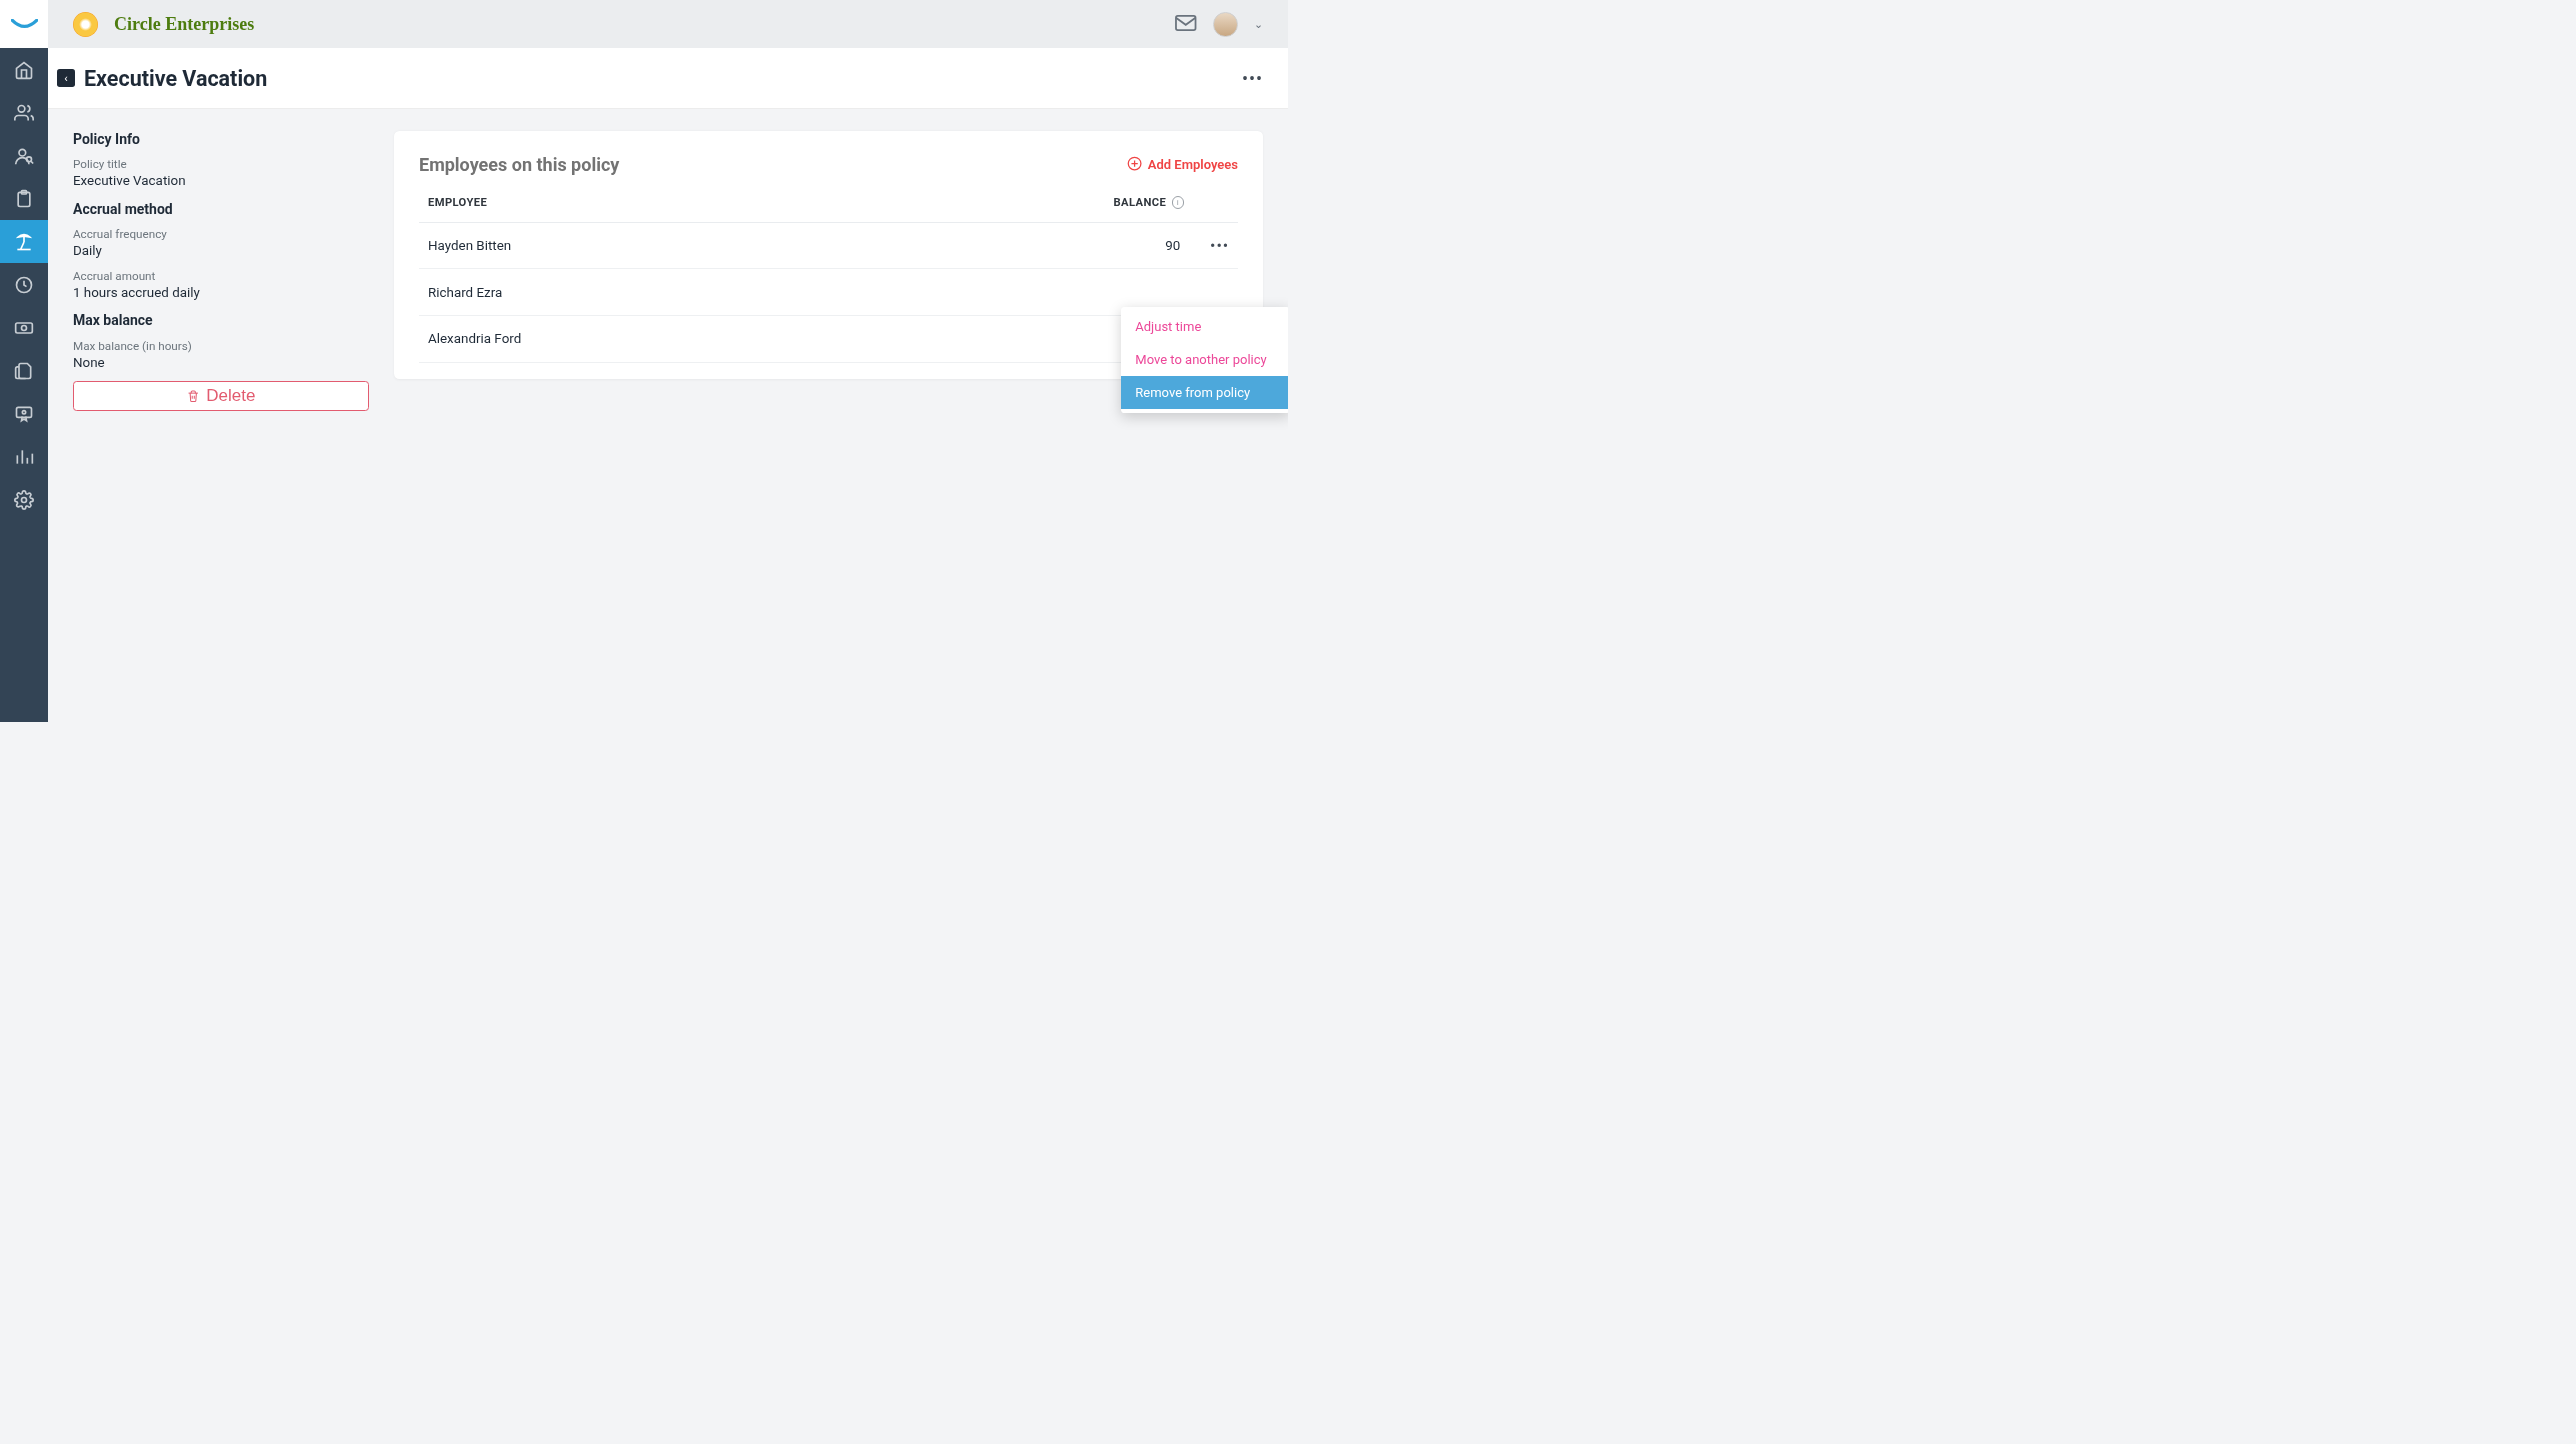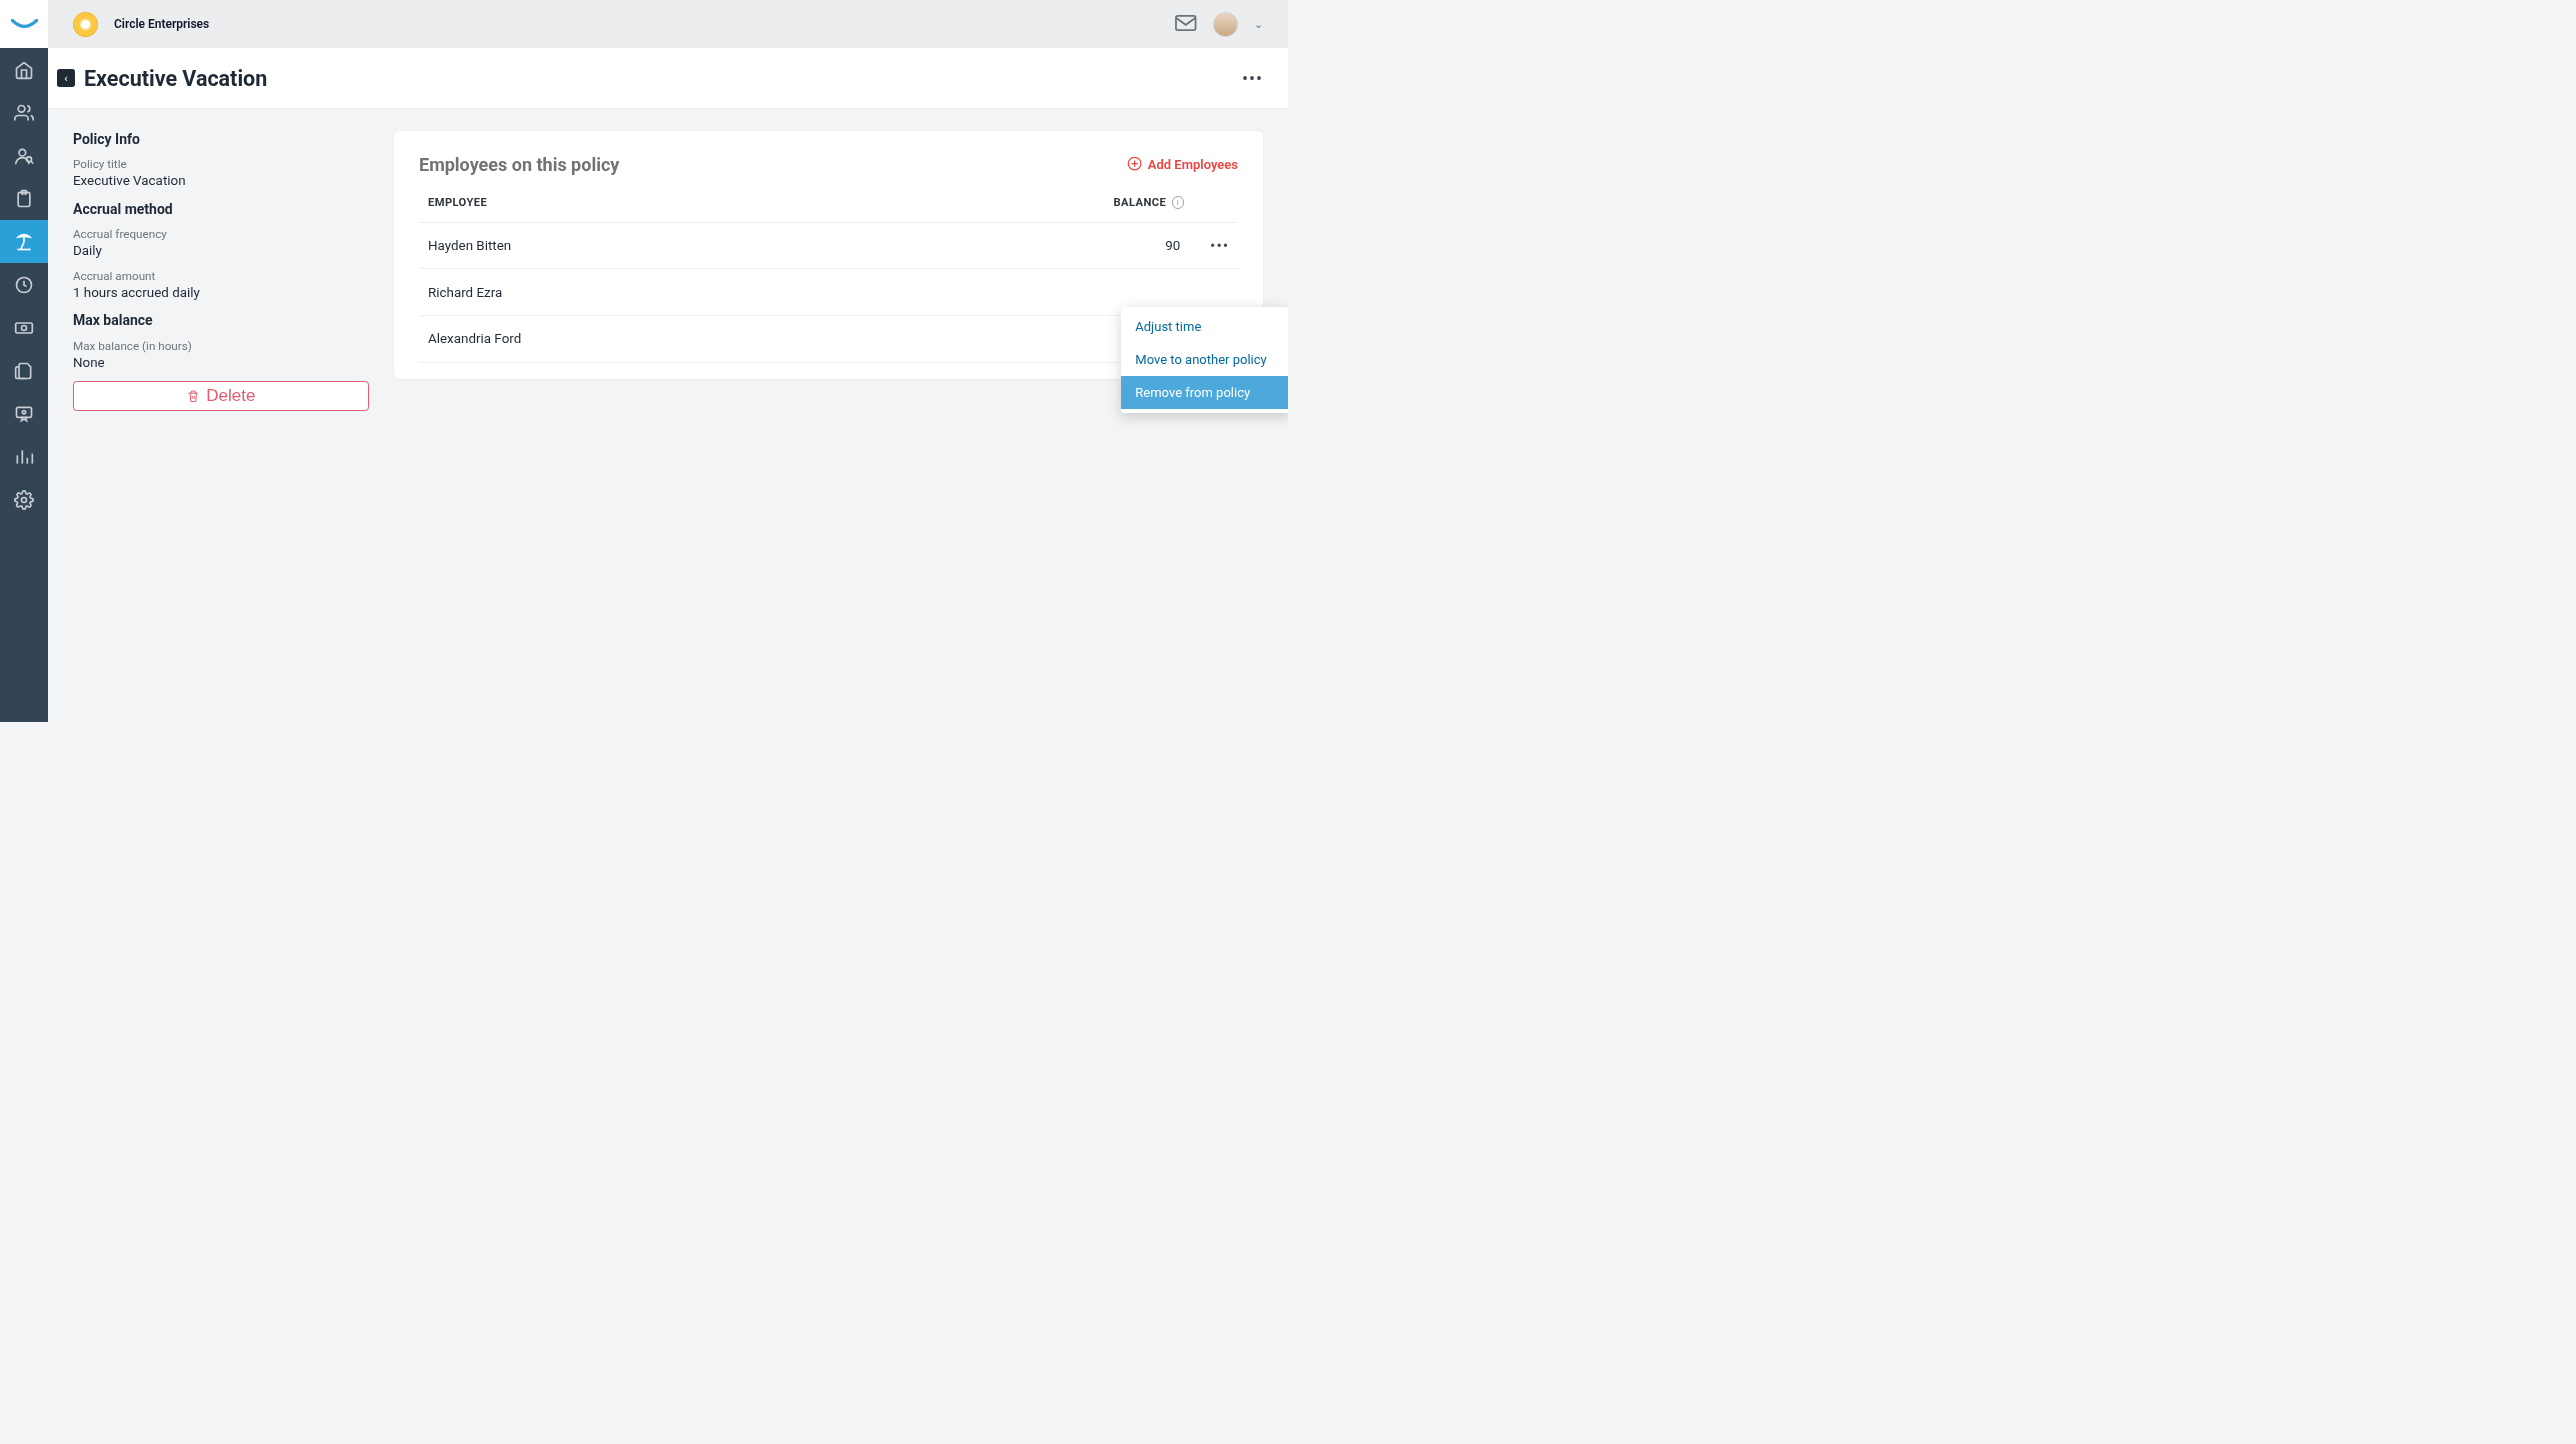--- a/index.html
+++ b/index.html
@@ -62,23 +62,24 @@
     padding: 0 25px;
   }
   .company-logo {
     width: 25px;
     height: 25px;
     border-radius: 50%;
     background: radial-gradient(circle at center, #fff 0 20%, #fac841 36% 65%, #f6a01e 70% 100%);
     margin-right: 16px;
   }
   .company-name {
-    font-size: 12px;
+    font-size: 18px;
     font-weight: 600;
-    color: #0f172a;
+    color: #4d7c0f;
+    font-family: Liberation Serif, serif;
   }
   .topbar-right {
     margin-left: auto;
     display: flex;
     align-items: center;
     gap: 16px;
   }
   .mail-icon {
     width: 21.5px;
     height: 16px;
@@ -262,21 +263,21 @@
     background: #fff;
     border-radius: 3.6px;
     box-shadow: 0 3.6px 14.3px rgba(0,0,0,0.18);
     z-index: 20;
     overflow: hidden;
     padding: 3.6px 0;
   }
   .dropdown-item {
     padding: 9px 14.3px;
     font-size: 13px;
-    color: #0369a1;
+    color: #ec4899;
     cursor: pointer;
   }
   .dropdown-item.highlight {
     background: #4da8db;
     color: #fff;
   }
 </style>
 </head>
 <body>
 

